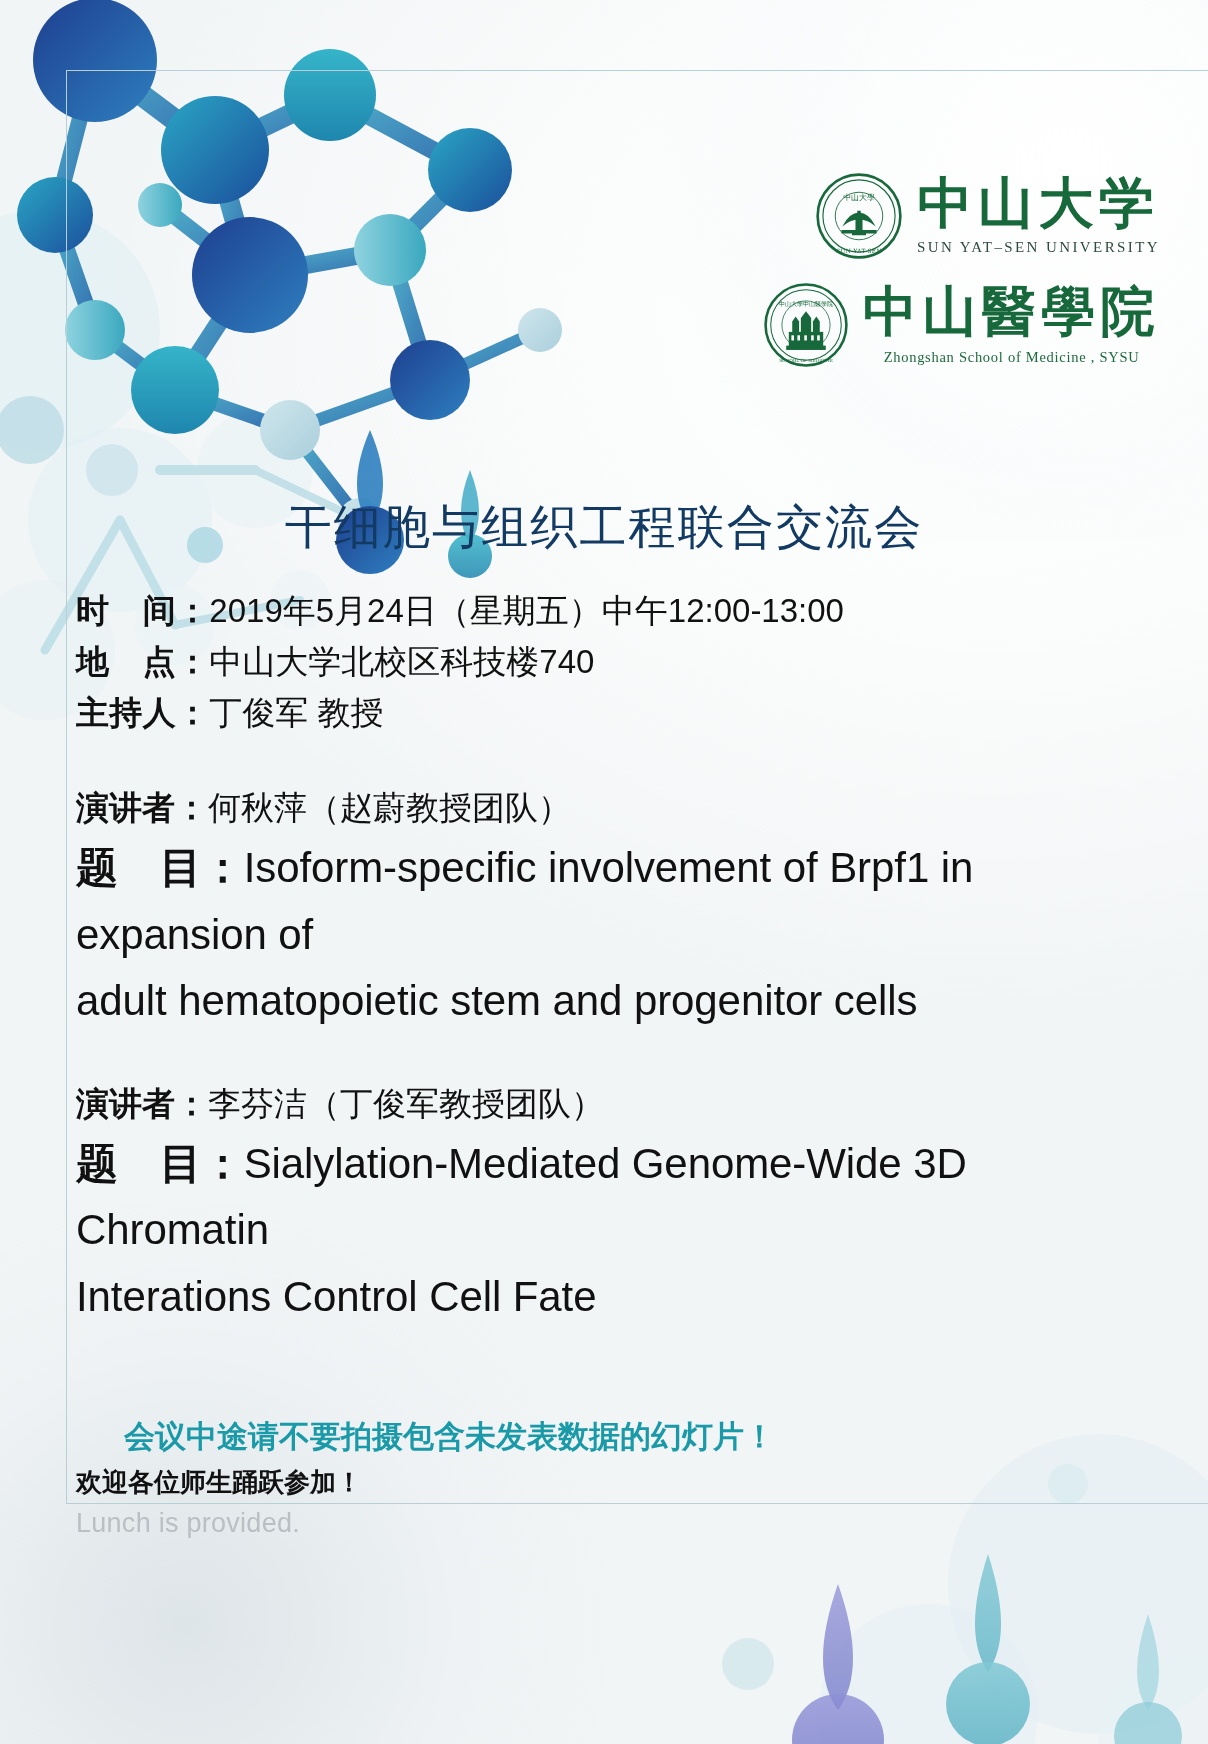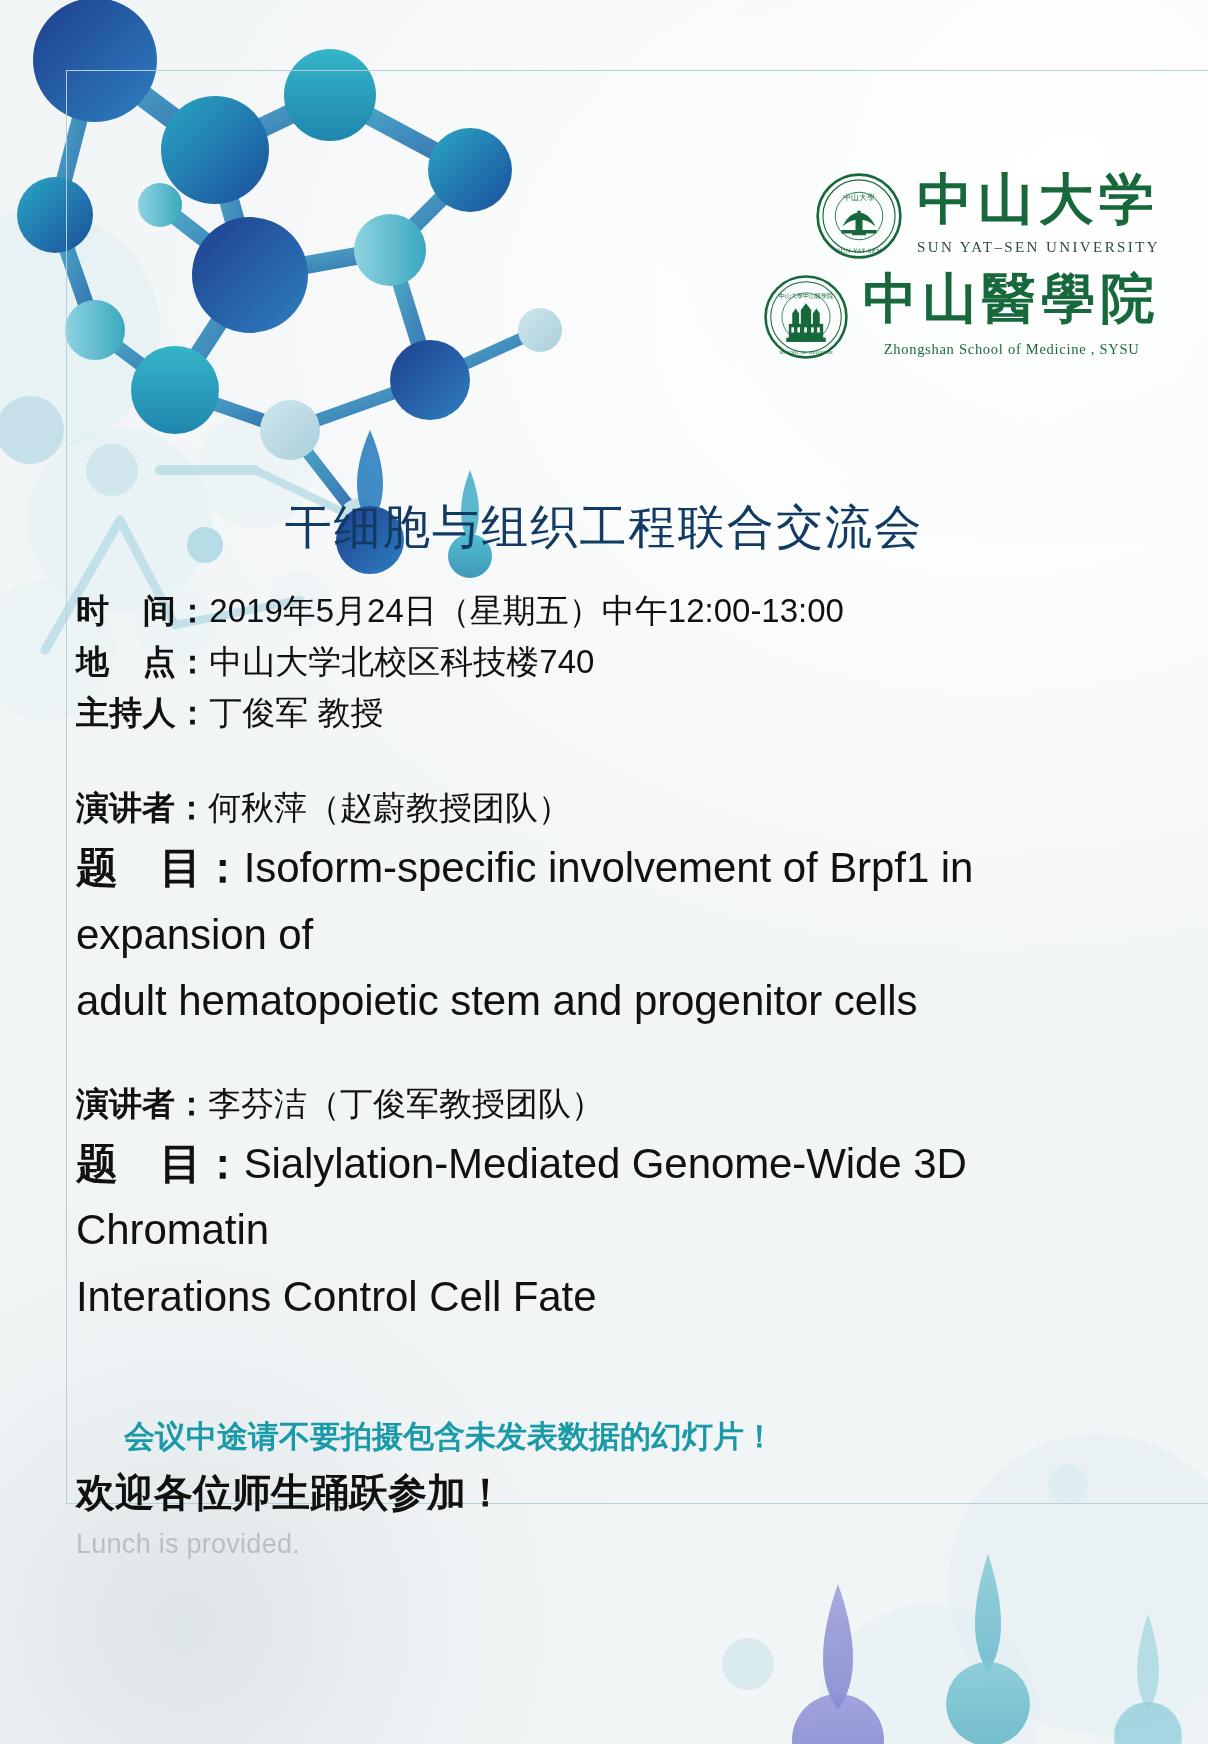--- a/index.html
+++ b/index.html
@@ -44,28 +44,28 @@
     position:absolute;
     left:66px; top:70px;
     width:1160px; height:1434px;
     border:1.5px solid #b9cfd8;
     pointer-events:none;
   }
 
   
   .logos {
     position:absolute; right:48px; top:172px;
-    display:flex; flex-direction:column; align-items:flex-end; gap:14px;
+    display:flex; flex-direction:column; align-items:flex-end; gap:22px;
   }
   .logo-row { display:flex; align-items:center; gap:14px; }
   .logo-mark { flex:0 0 auto; }
   .logo-words { display:flex; flex-direction:column; align-items:center; }
   .logo-cn {
     color:#17693b;
-    font-family:Liberation Mono, monospace;
+    font-family:Liberation Sans, sans-serif;
     font-weight:700;
     letter-spacing:.10em;
     line-height:1;
     white-space:nowrap;
   }
   .logo-cn.big { font-size:55px; }
   .logo-cn.big2 { font-size:54px; }
   .logo-en {
     color:#2d4a3a;
     font-family:"Liberation Serif","DejaVu Serif",serif;
@@ -117,21 +117,21 @@
   .talk-title .lbl { font-weight:700; }
 
   .note-teal {
     font-size:31px;
     color:#1a9aa8;
     font-weight:700;
     line-height:1.6;
     margin-left:48px;
   }
   .note-dark {
-    font-size:39px;
+    font-size:26px;
     color:#111;
     font-weight:700;
     line-height:1.6;
   }
   .note-grey {
     font-size:27px;
     color:#b9bfc2;
     font-weight:400;
     line-height:1.5;
     letter-spacing:.01em;

